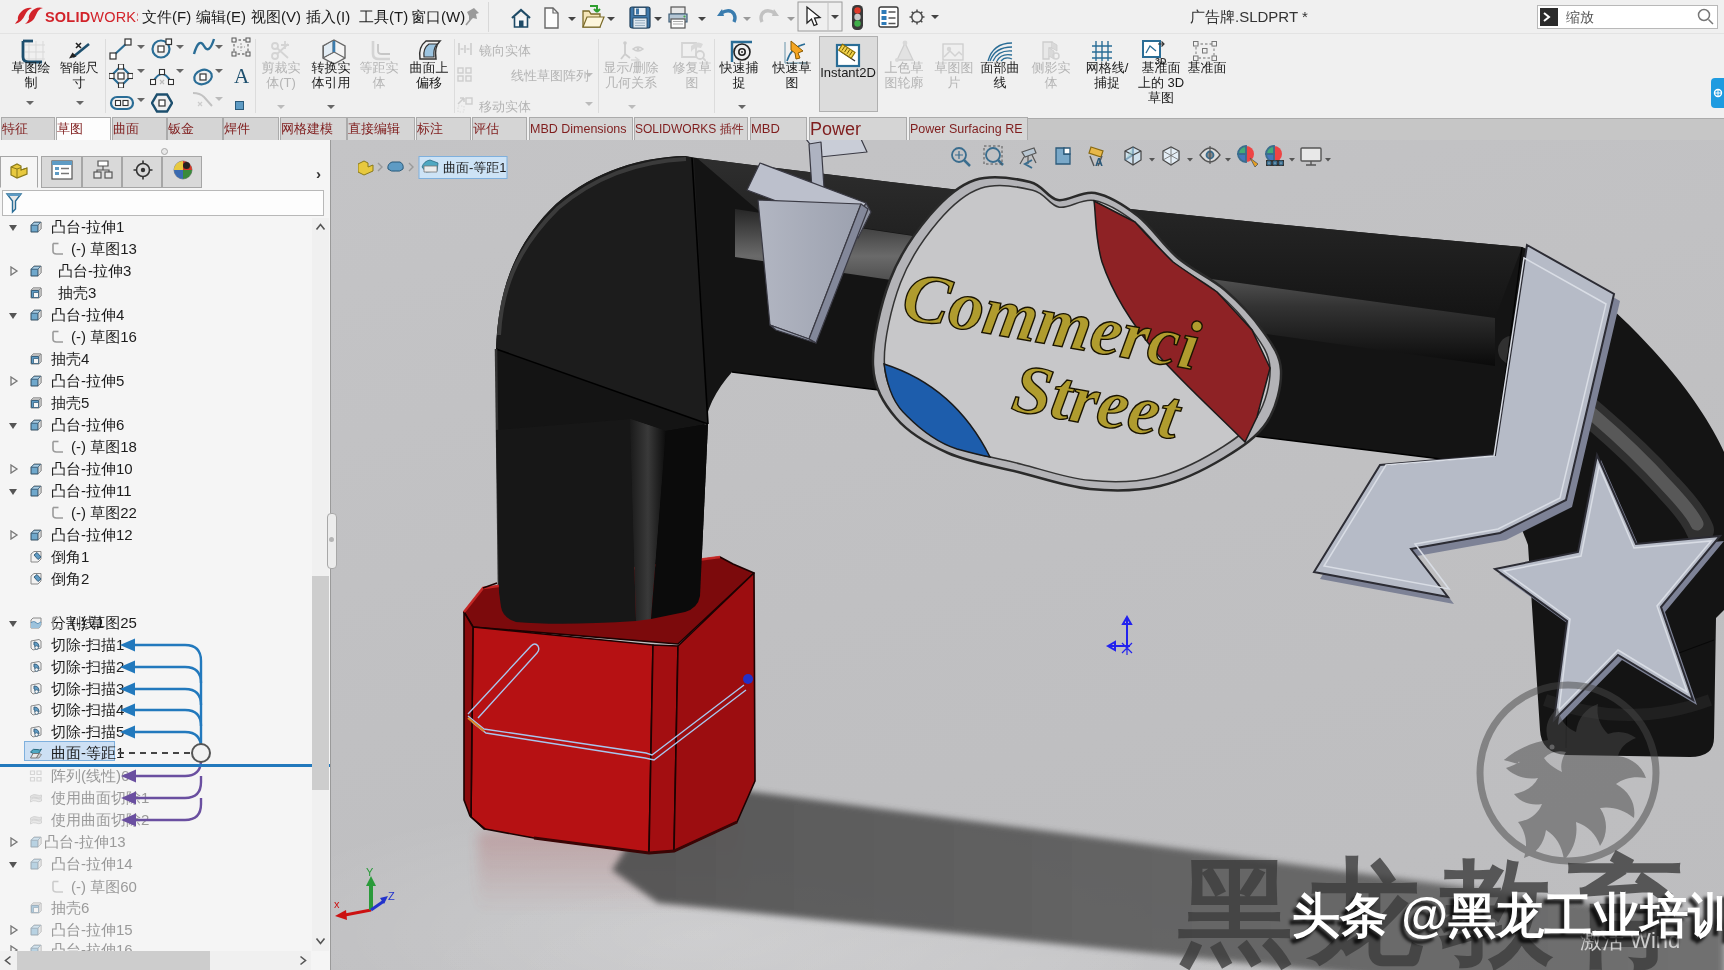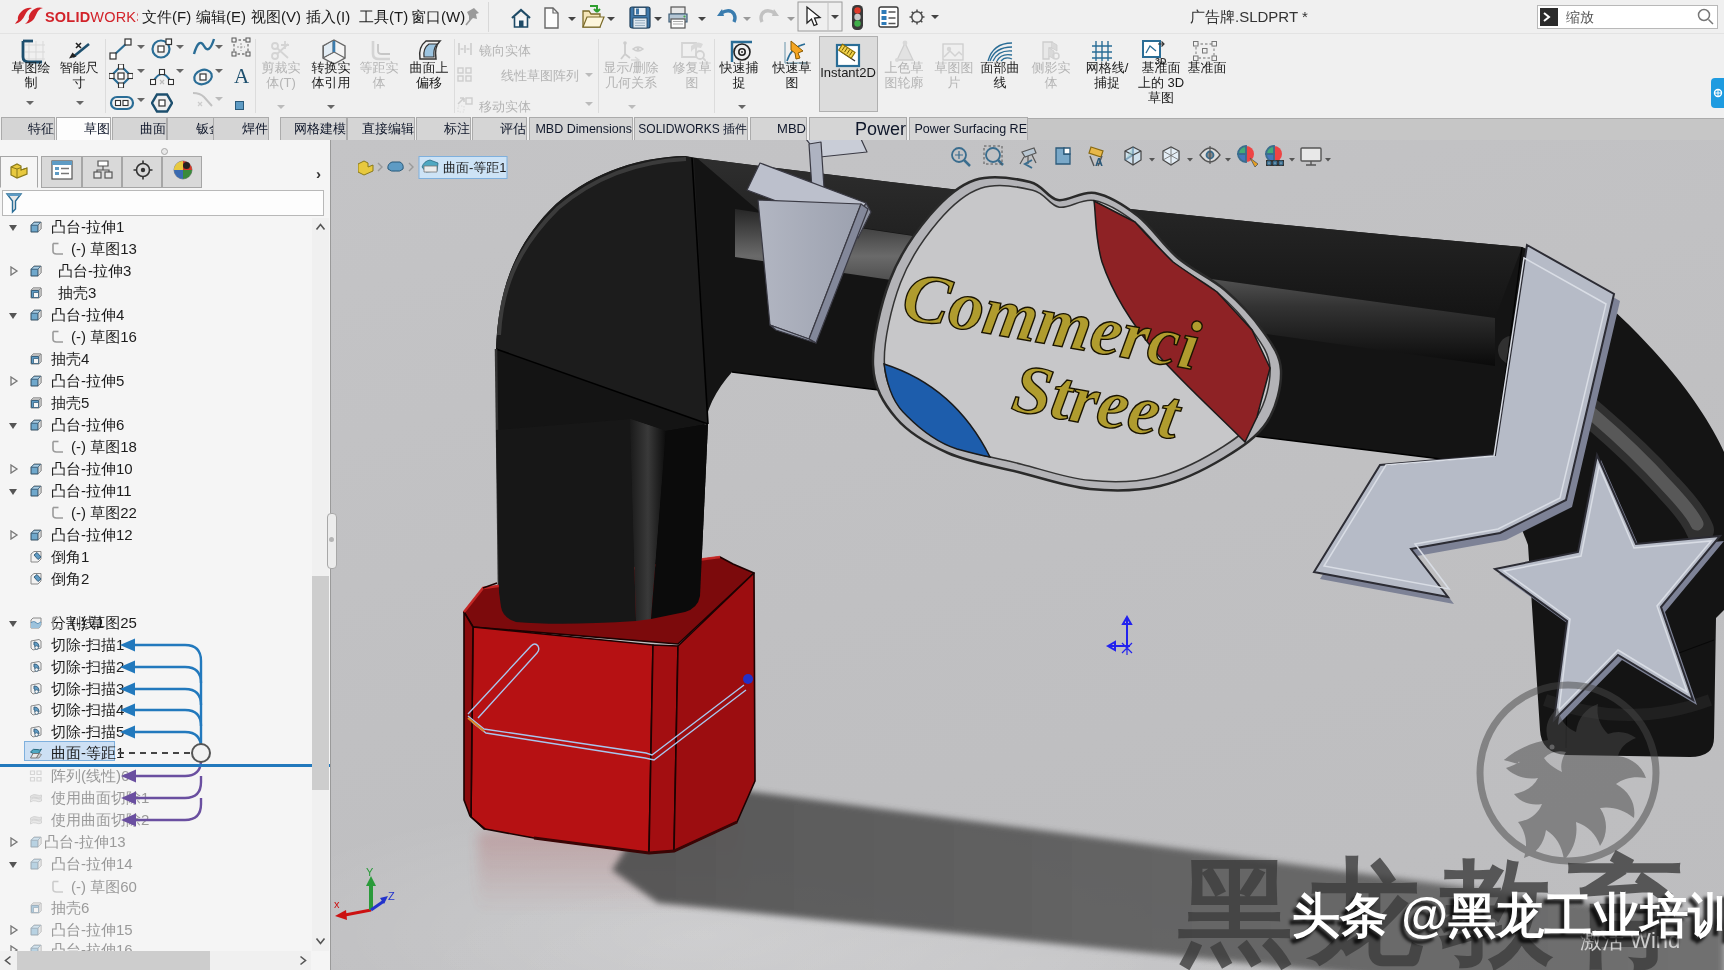--- a/index.html
+++ b/index.html
@@ -10,21 +10,21 @@
 #title{position:absolute;top:0;height:34px;line-height:34px;font-size:15px;color:#333}
 
 #ribbon{position:absolute;left:0;top:35px;width:1724px;height:82px;background:#f0f0f0}
 .rsep{position:absolute;top:4px;height:74px;width:1px;background:#dcdcdc}
 .rlbl{position:absolute;font-size:13px;color:#1a1a1a;text-align:center;line-height:15px;white-space:pre-line}
 .rlbl.dis{color:#b4b4b4}
 .dd{position:absolute;width:0;height:0;border-left:4px solid transparent;border-right:4px solid transparent;border-top:4px solid #666}
 .dd.dis{border-top-color:#bbb}
 
 #tabstrip{position:absolute;left:0;top:117px;width:1724px;height:23px;background:#f0f0f0}
-.tab{position:absolute;top:0;height:23px;background:#d5d5d5;border:1px solid #ababab;border-bottom:none;font-size:13px;color:#0f172a;text-align:right;line-height:22px;overflow:hidden}
+.tab{position:absolute;top:0;height:23px;background:#d5d5d5;border:1px solid #ababab;border-bottom:none;font-size:13px;color:#7f1d1d;text-align:left;line-height:22px;overflow:hidden}
 .tab.act{background:#fdfdfd;z-index:2}
 
 #panel{position:absolute;left:0;top:140px;width:330px;height:830px;background:#f5f5f5}
 .ptab{position:absolute;top:16px;height:32px;background:#d9d9d9;border:1px solid #a6a6a6}
 .ptab.act{background:#f5f5f5;border-bottom-color:#f5f5f5}
 .trow{position:absolute;left:0;width:310px;height:22px;font-size:15px;color:#1c1c1c;white-space:nowrap}
 .trow span{position:absolute;top:2px}
 .trow.dim{color:#9a9a9a}
 
 #vp{position:absolute;left:331px;top:140px;width:1393px;height:830px;background:linear-gradient(165deg,#c4c4c6 0%,#c0c0c2 50%,#bdbdbf 100%)}
@@ -243,21 +243,21 @@
       </svg>
 <div class="rlbl dis" style="left:479px;top:8px;width:90px;text-align:left">镜向实体</div>
 <svg width="18" height="16" viewBox="0 0 18 16" style="position:absolute;left:456px;top:31px">
         <g fill="none" stroke="#cdcdcd" stroke-width="1.4">
           <rect x="2" y="2" width="5" height="5"></rect>
           <rect x="2" y="10" width="5" height="5"></rect>
           <rect x="10" y="2" width="5" height="5"></rect>
           <rect x="10" y="10" width="5" height="5"></rect>
         </g>
       </svg>
-<div class="rlbl dis" style="left:501px;top:33px;width:110px;text-align:left">线性草图阵列</div>
+<div class="rlbl dis" style="left:479px;top:33px;width:110px;text-align:right">线性草图阵列</div>
 <div class="dd dis" style="left:585px;top:38px"></div>
 <svg width="18" height="18" viewBox="0 0 18 18" style="position:absolute;left:456px;top:61px">
         <path d="M2 8 L8 2 M8 2 h-4 M8 2 v4" stroke="#cdcdcd" stroke-width="1.5" fill="none"></path>
         <rect x="10" y="2" width="6" height="6" fill="none" stroke="#cdcdcd" stroke-width="1.4"></rect>
         <rect x="2" y="10" width="6" height="6" fill="none" stroke="#dedede" stroke-width="1.2" stroke-dasharray="1.5 1.5"></rect>
       </svg>
 <div class="rlbl dis" style="left:479px;top:64px;width:90px;text-align:left">移动实体</div>
 <div class="dd dis" style="left:585px;top:67px"></div>
 <div class="rsep" style="left:598px"></div>
 <svg width="28" height="26" viewBox="0 0 28 26" style="position:absolute;left:617px;top:5px">
@@ -346,21 +346,21 @@
         <rect x="1.5" y="16" width="4.5" height="4.5" fill="#f2f2f2" stroke="#777"></rect>
         <rect x="10.5" y="8.5" width="4.5" height="4.5" fill="#f2f2f2" stroke="#777"></rect>
       </svg>
 <div class="rlbl" style="left:1185px;top:25px;width:44px">基准面</div>
 </div>
 <div id="tabstrip">
 <div class="tab" style="left:1px;width:54px">特征</div>
 <div class="tab act" style="left:56px;width:55px">草图</div>
 <div class="tab" style="left:112px;width:55px">曲面</div>
 <div class="tab" style="left:167px;width:56px">钣金</div>
-<div class="tab" style="left:213px;width:56px">焊件</div>
+<div class="tab" style="left:223px;width:56px">焊件</div>
 <div class="tab" style="left:280px;width:67px">网格建模</div>
 <div class="tab" style="left:347px;width:68px">直接编辑</div>
 <div class="tab" style="left:416px;width:55px">标注</div>
 <div class="tab" style="left:472px;width:55px">评估</div>
 <div class="tab" style="left:529px;width:104px;font-size:12.5px">MBD Dimensions</div>
 <div class="tab" style="left:634px;width:114px;font-size:12px">SOLIDWORKS 插件</div>
 <div class="tab" style="left:750px;width:57px">MBD</div>
 <div class="tab" style="left:809px;width:98px;font-size:18px">Power Surfacing</div>
 <div class="tab" style="left:909px;width:119px;font-size:12.5px">Power Surfacing RE</div>
 <div style="position:absolute;left:1028px;top:1px;width:696px;height:22px;background:#c6c6c6;border-top:1px solid #ababab"></div>

